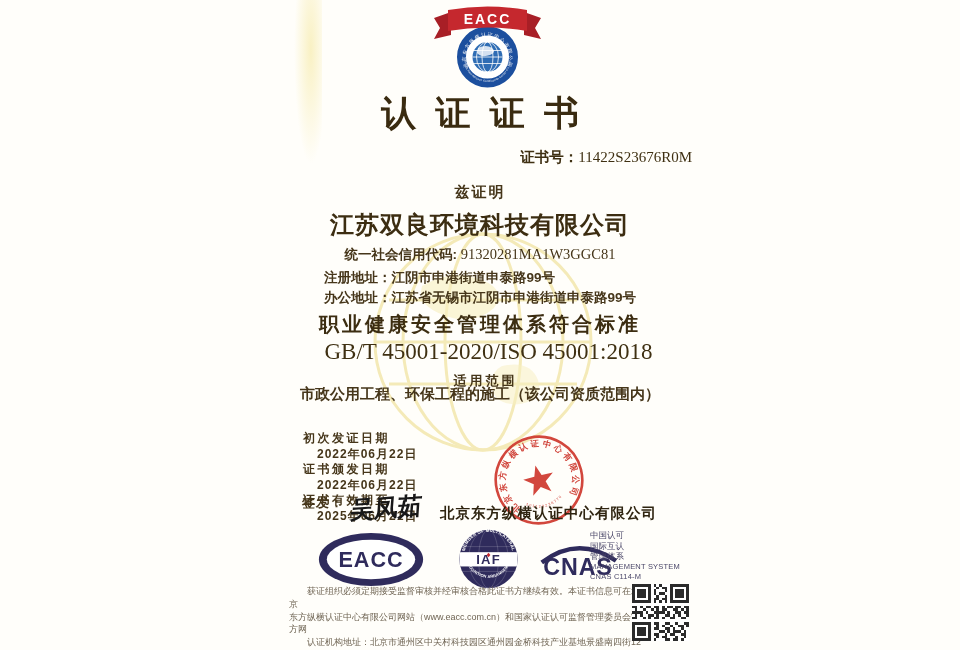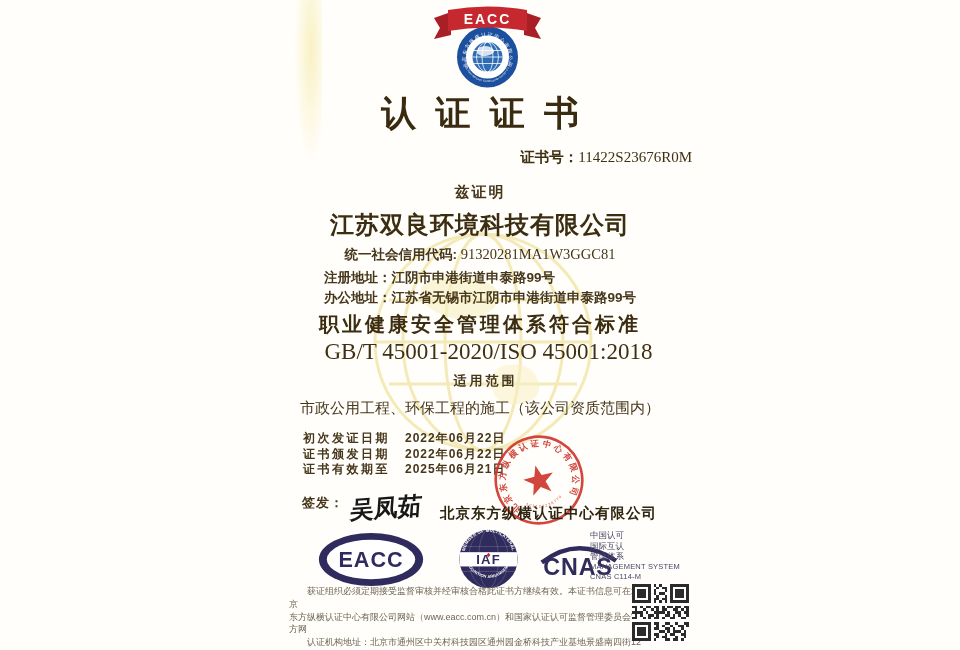--- a/index.html
+++ b/index.html
@@ -28,24 +28,24 @@
   .credit{top:246px;font-size:13.5px;}
   .credit .lbl{font-weight:bold;}
   .credit .val{font-family:"Liberation Serif","DejaVu Serif",serif;font-size:14.5px;}
 
   .addr-block{top:268px;}
   .addr-inner{display:inline-block;text-align:left;font-size:13.5px;font-weight:bold;line-height:20px;}
 
   .system{top:311px;font-size:20px;font-weight:bold;letter-spacing:3px;color:#3c2d11;text-align:center;}
   .standard{top:339px;font-size:23px;color:#3f3012;}
   .scope-title{top:372px;font-size:13px;font-weight:bold;letter-spacing:3px;padding-left:11px;}
-  .scope{top:397px;font-size:15px;font-weight:normal;line-height:21px;}
+  .scope{top:383px;font-size:15px;font-weight:bold;line-height:21px;}
 
   .dates{left:303px;top:431px;font-size:12px;}
-  .date-row{display:flex;line-height:15.5px;}
+  .date-row{display:flex;line-height:15.5px;flex-direction:column;}
   .dlabel{font-weight:bold;letter-spacing:2.5px;width:88px;}
   .dvalue{font-family:Liberation Sans, sans-serif;font-weight:bold;margin-left:14px;letter-spacing:1px;}
 
   .stamp{left:492px;top:433px;width:94px;height:94px;transform:rotate(-14deg);opacity:.92;}
   .signrow{left:302px;top:492px;font-size:13px;}
   .signlabel{font-weight:bold;letter-spacing:1px;vertical-align:top;line-height:22px;}
   .signature{display:inline-block;font-family:"Liberation Serif","DejaVu Serif",serif;
              font-size:24px;font-weight:bold;color:#181818;transform:rotate(-4deg) skewX(-8deg);margin-left:6px;}
   .issuer{left:440px;top:504px;font-size:14.5px;font-weight:bold;letter-spacing:1px;color:#2f2410;}
 

